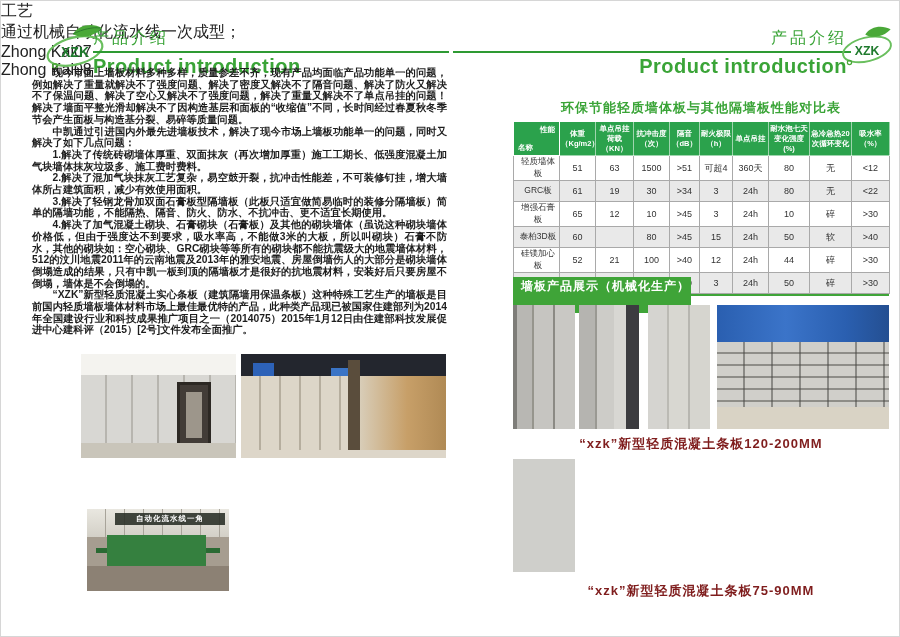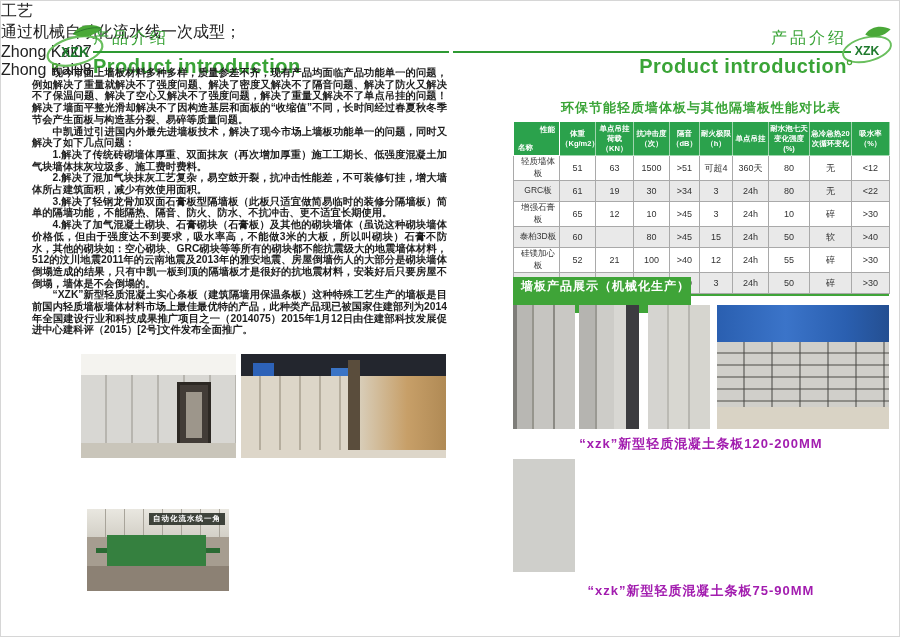--- a/index.html
+++ b/index.html
@@ -49,21 +49,21 @@
   .pC .roof{position:absolute;top:0;left:0;right:0;height:34%;
             background:repeating-linear-gradient(90deg,rgba(0,0,0,0) 0 18px,#a8a49a 18px 19px),linear-gradient(#e9e7e0,#d3d0c7);}
   .pC .mid{position:absolute;top:34%;left:0;right:0;height:36%;background:#a69d90;}
   .pC .machine{position:absolute;left:14%;right:16%;top:32%;height:42%;background:#35803f;}
   .pC .beam{position:absolute;left:6%;right:6%;top:48%;height:6%;background:#2a6a33;}
   .pC .floor{position:absolute;bottom:0;left:0;right:0;height:30%;background:#8c8174;}
   .pD{left:240px;top:508px;width:141px;height:82px;
       background:repeating-linear-gradient(180deg,#d3d3ce 0 12px,#57544e 12px 16px);}
   .pD .roof{position:absolute;top:0;left:0;right:0;height:16%;background:#c9c9c6;}
   .badge{position:absolute;top:4px;right:4px;background:rgba(40,46,38,.88);color:#fff;
-         font-size:7.5px;font-weight:bold;padding:1px 4px;letter-spacing:1px;}
+         font-size:7.5px;font-weight:bold;padding:1px 21px;letter-spacing:1px;}
   
   .table-title{position:absolute;left:512px;top:98px;width:376px;text-align:center;
                font-size:13px;font-weight:bold;color:var(--green);letter-spacing:1px;}
   .ctable{position:absolute;left:512px;top:120px;width:376px;border-collapse:collapse;
           table-layout:fixed;border:1px solid #8f8f8f;}
   .ctable th{background:var(--green-table);color:#fff;font-size:7.5px;font-weight:bold;
              border:1px solid rgba(255,255,255,.55);padding:2px 1px;white-space:pre-line;
              height:26px;line-height:1.3;text-align:center;}
   .ctable td{border:1px solid #a9a9a9;font-size:9px;color:#333;text-align:center;height:20px;padding:0 1px;}
   .ctable tbody tr:nth-child(even) td{background:#e9e9e9;}
@@ -83,21 +83,21 @@
   .s1c{left:647px;top:304px;width:62px;height:124px;
        background:linear-gradient(90deg,#d5d4d0 0 30%,#bbbab4 30% 34%,#d8d7d1 34% 64%,#b7b6b0 64% 68%,#d6d5cf 68% 100%);}
   .w1{left:716px;top:304px;width:172px;height:124px;}
   .w1 .sky{position:absolute;top:0;left:0;right:0;height:30%;
            background:linear-gradient(90deg,#2a5fb0,#3b74c9 40%,#2a5fb0 75%,#244f91);}
   .w1 .stacks{position:absolute;top:30%;left:0;right:0;height:52%;
            background:repeating-linear-gradient(90deg,rgba(0,0,0,0) 0 26px,rgba(70,70,66,.5) 26px 28px),
                       repeating-linear-gradient(180deg,#d0cfca 0 10px,#8e8d88 10px 12px);}
   .w1 .ground{position:absolute;bottom:0;left:0;right:0;height:18%;background:#d9d3c5;}
   .caption{position:absolute;left:512px;width:376px;text-align:center;font-size:13px;
-           font-weight:bold;color:#a21caf;letter-spacing:1px;}
+           font-weight:bold;color:#7f1d1d;letter-spacing:1px;}
   .cap1{top:434px;} .cap2{top:581px;}
   .s2a{left:512px;top:458px;width:62px;height:113px;
        background:linear-gradient(90deg,#2c4f38 0 18%,#c7a87e 18% 42%,#b99a6e 42% 46%,#cfb astronom 0;}
   
   .s2a{background:linear-gradient(90deg,#2c4f38 0 18%,#c7a87e 18% 44%,#ab8d61 44% 48%,#cdb08a 48% 72%,#e3ddd2 72% 100%);}
   .s2b{left:578px;top:458px;width:60px;height:113px;
        background:linear-gradient(105deg,#ece6d8 0 45%,#c3a67a 45% 80%,#8f7550 80% 100%);}
   .s2c{left:647px;top:458px;width:62px;height:113px;
        background:linear-gradient(90deg,#33523c 0 26%,#cdab80 26% 60%,#c2a174 60% 85%,#b59269 85% 100%);}
   .s2c .hook{position:absolute;left:52%;top:45%;width:10px;height:14px;background:#c4c6c8;border-radius:2px;transform:rotate(18deg);}
@@ -283,21 +283,21 @@
             <td>&gt;40</td>
           </tr>
           <tr>
             <td class="rowname">硅镁加心板</td>
             <td>52</td>
             <td>21</td>
             <td>100</td>
             <td>&gt;40</td>
             <td>12</td>
             <td>24h</td>
-            <td>55</td>
+            <td>44</td>
             <td>碎</td>
             <td>&gt;30</td>
           </tr>
           <tr>
             <td class="rowname">粉煤灰板</td>
             <td>76</td>
             <td>18</td>
             <td>35</td>
             <td>&gt;29</td>
             <td>3</td>

